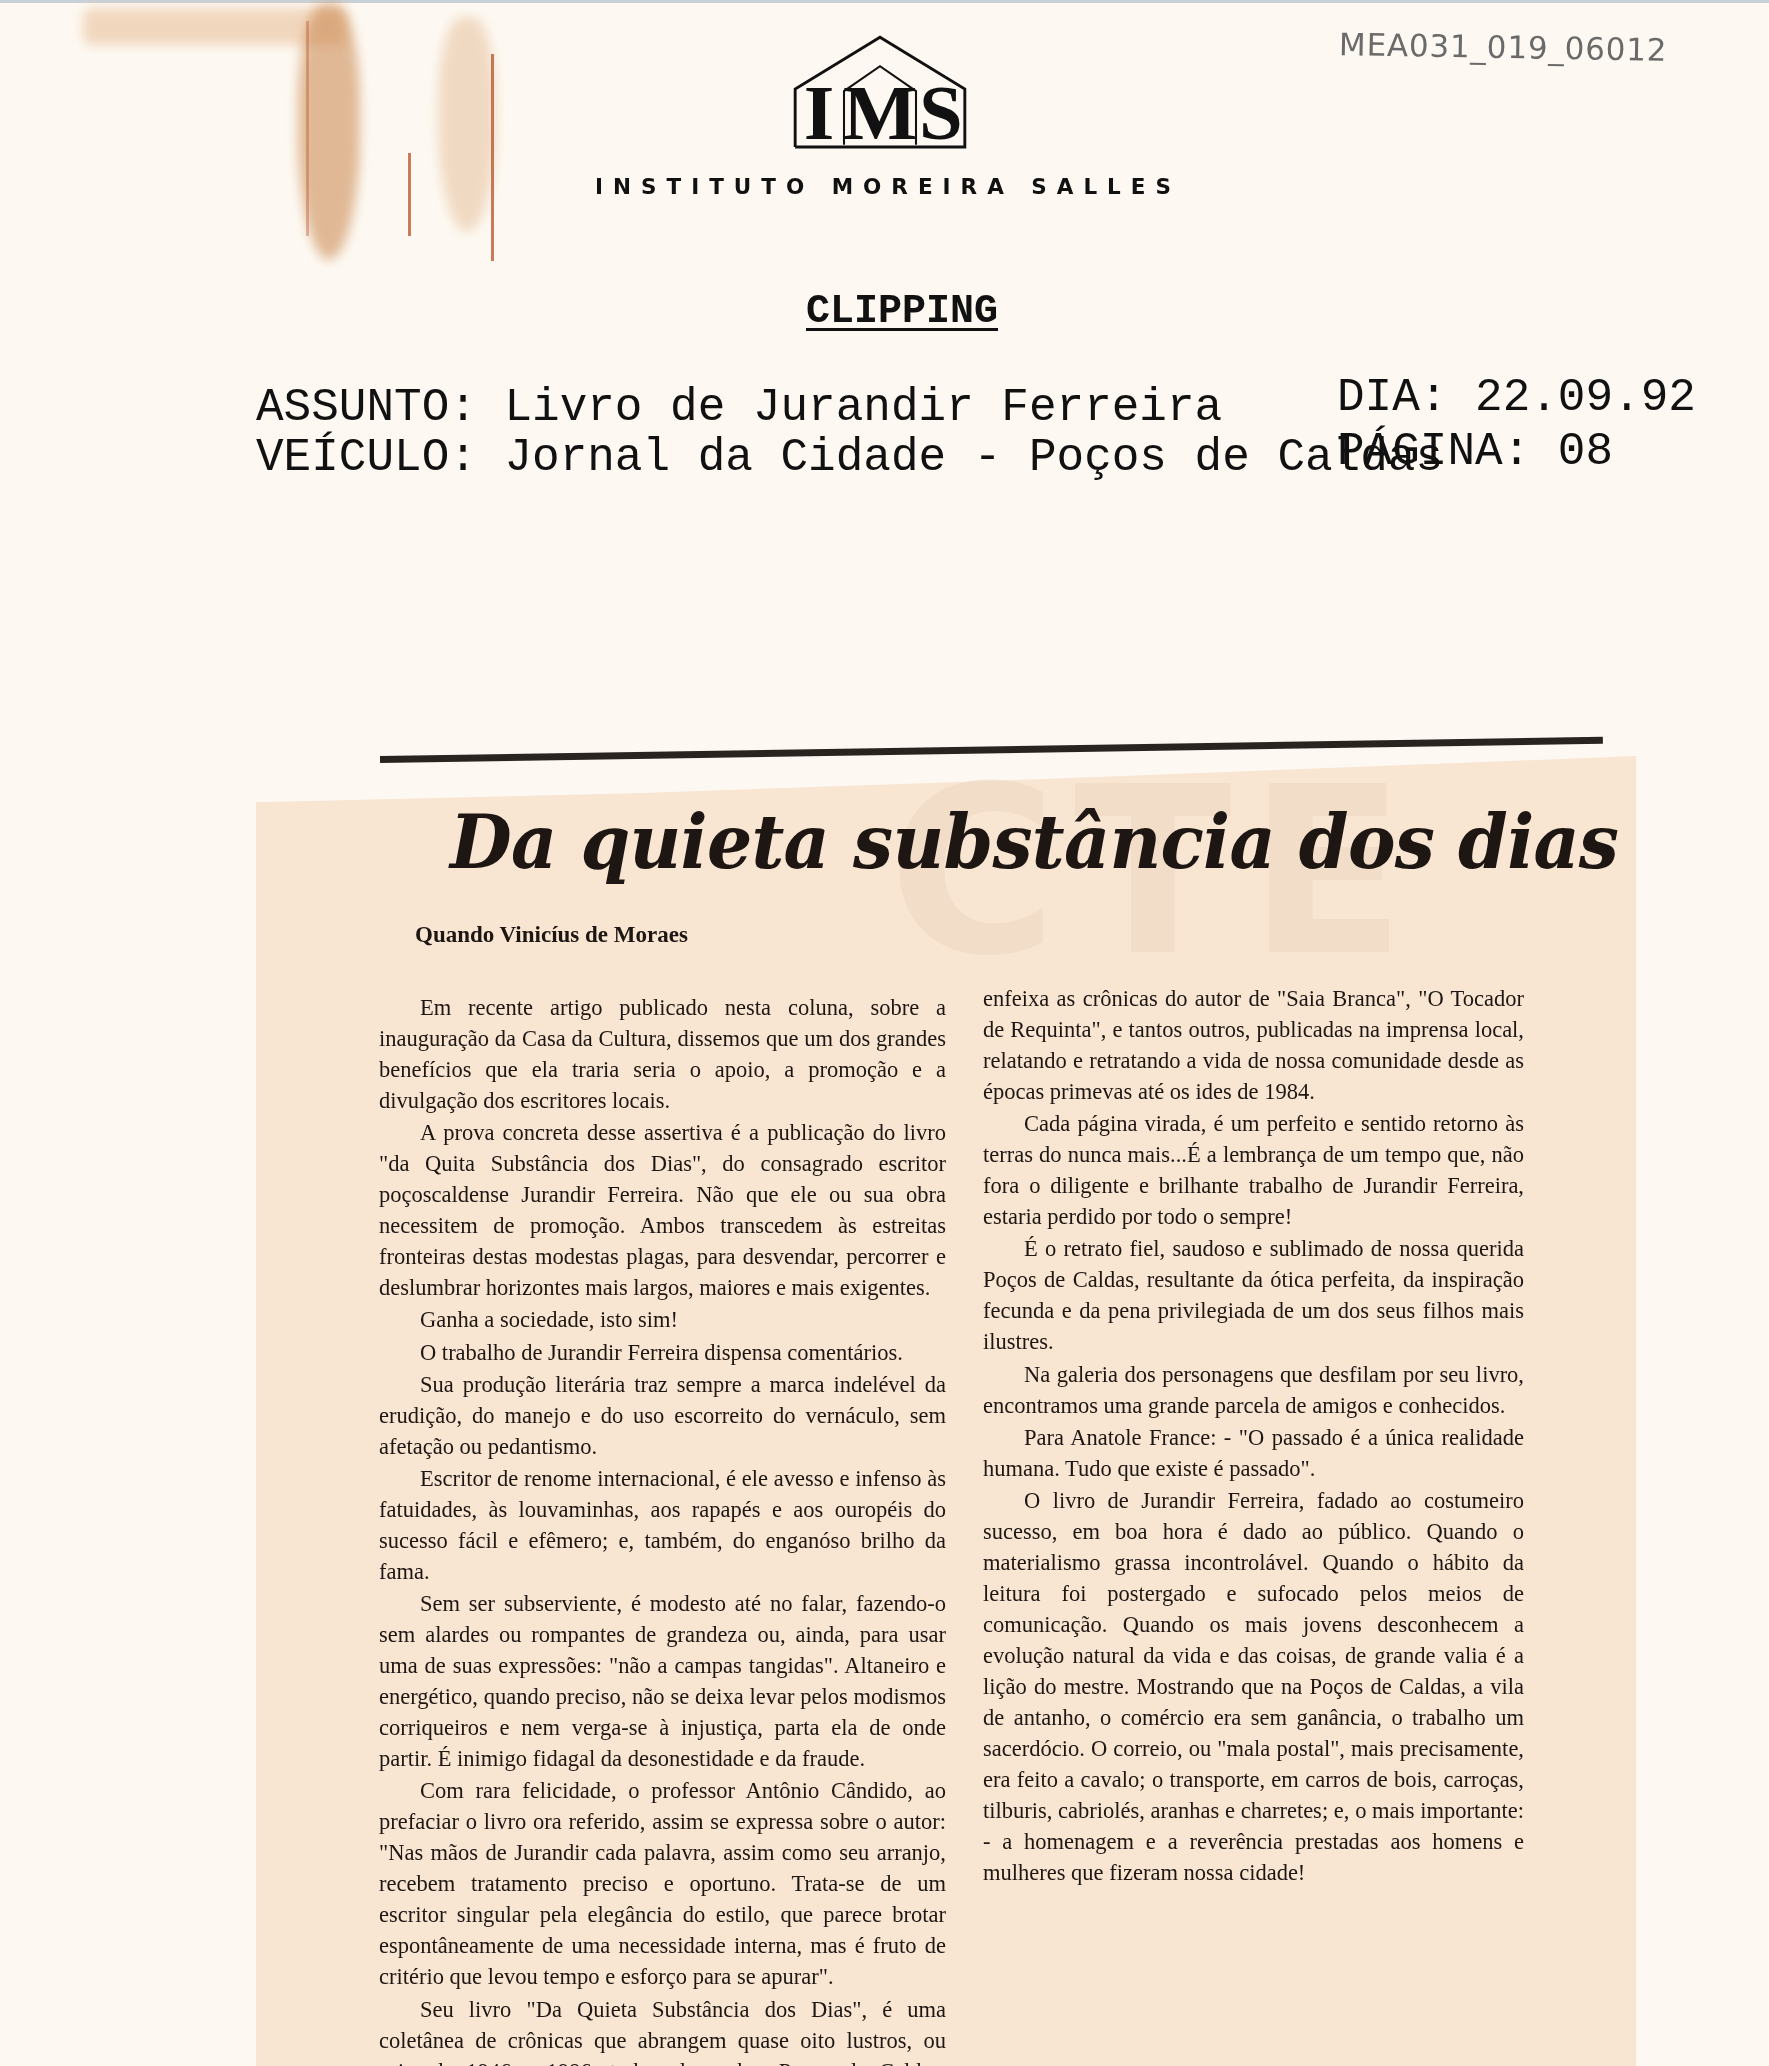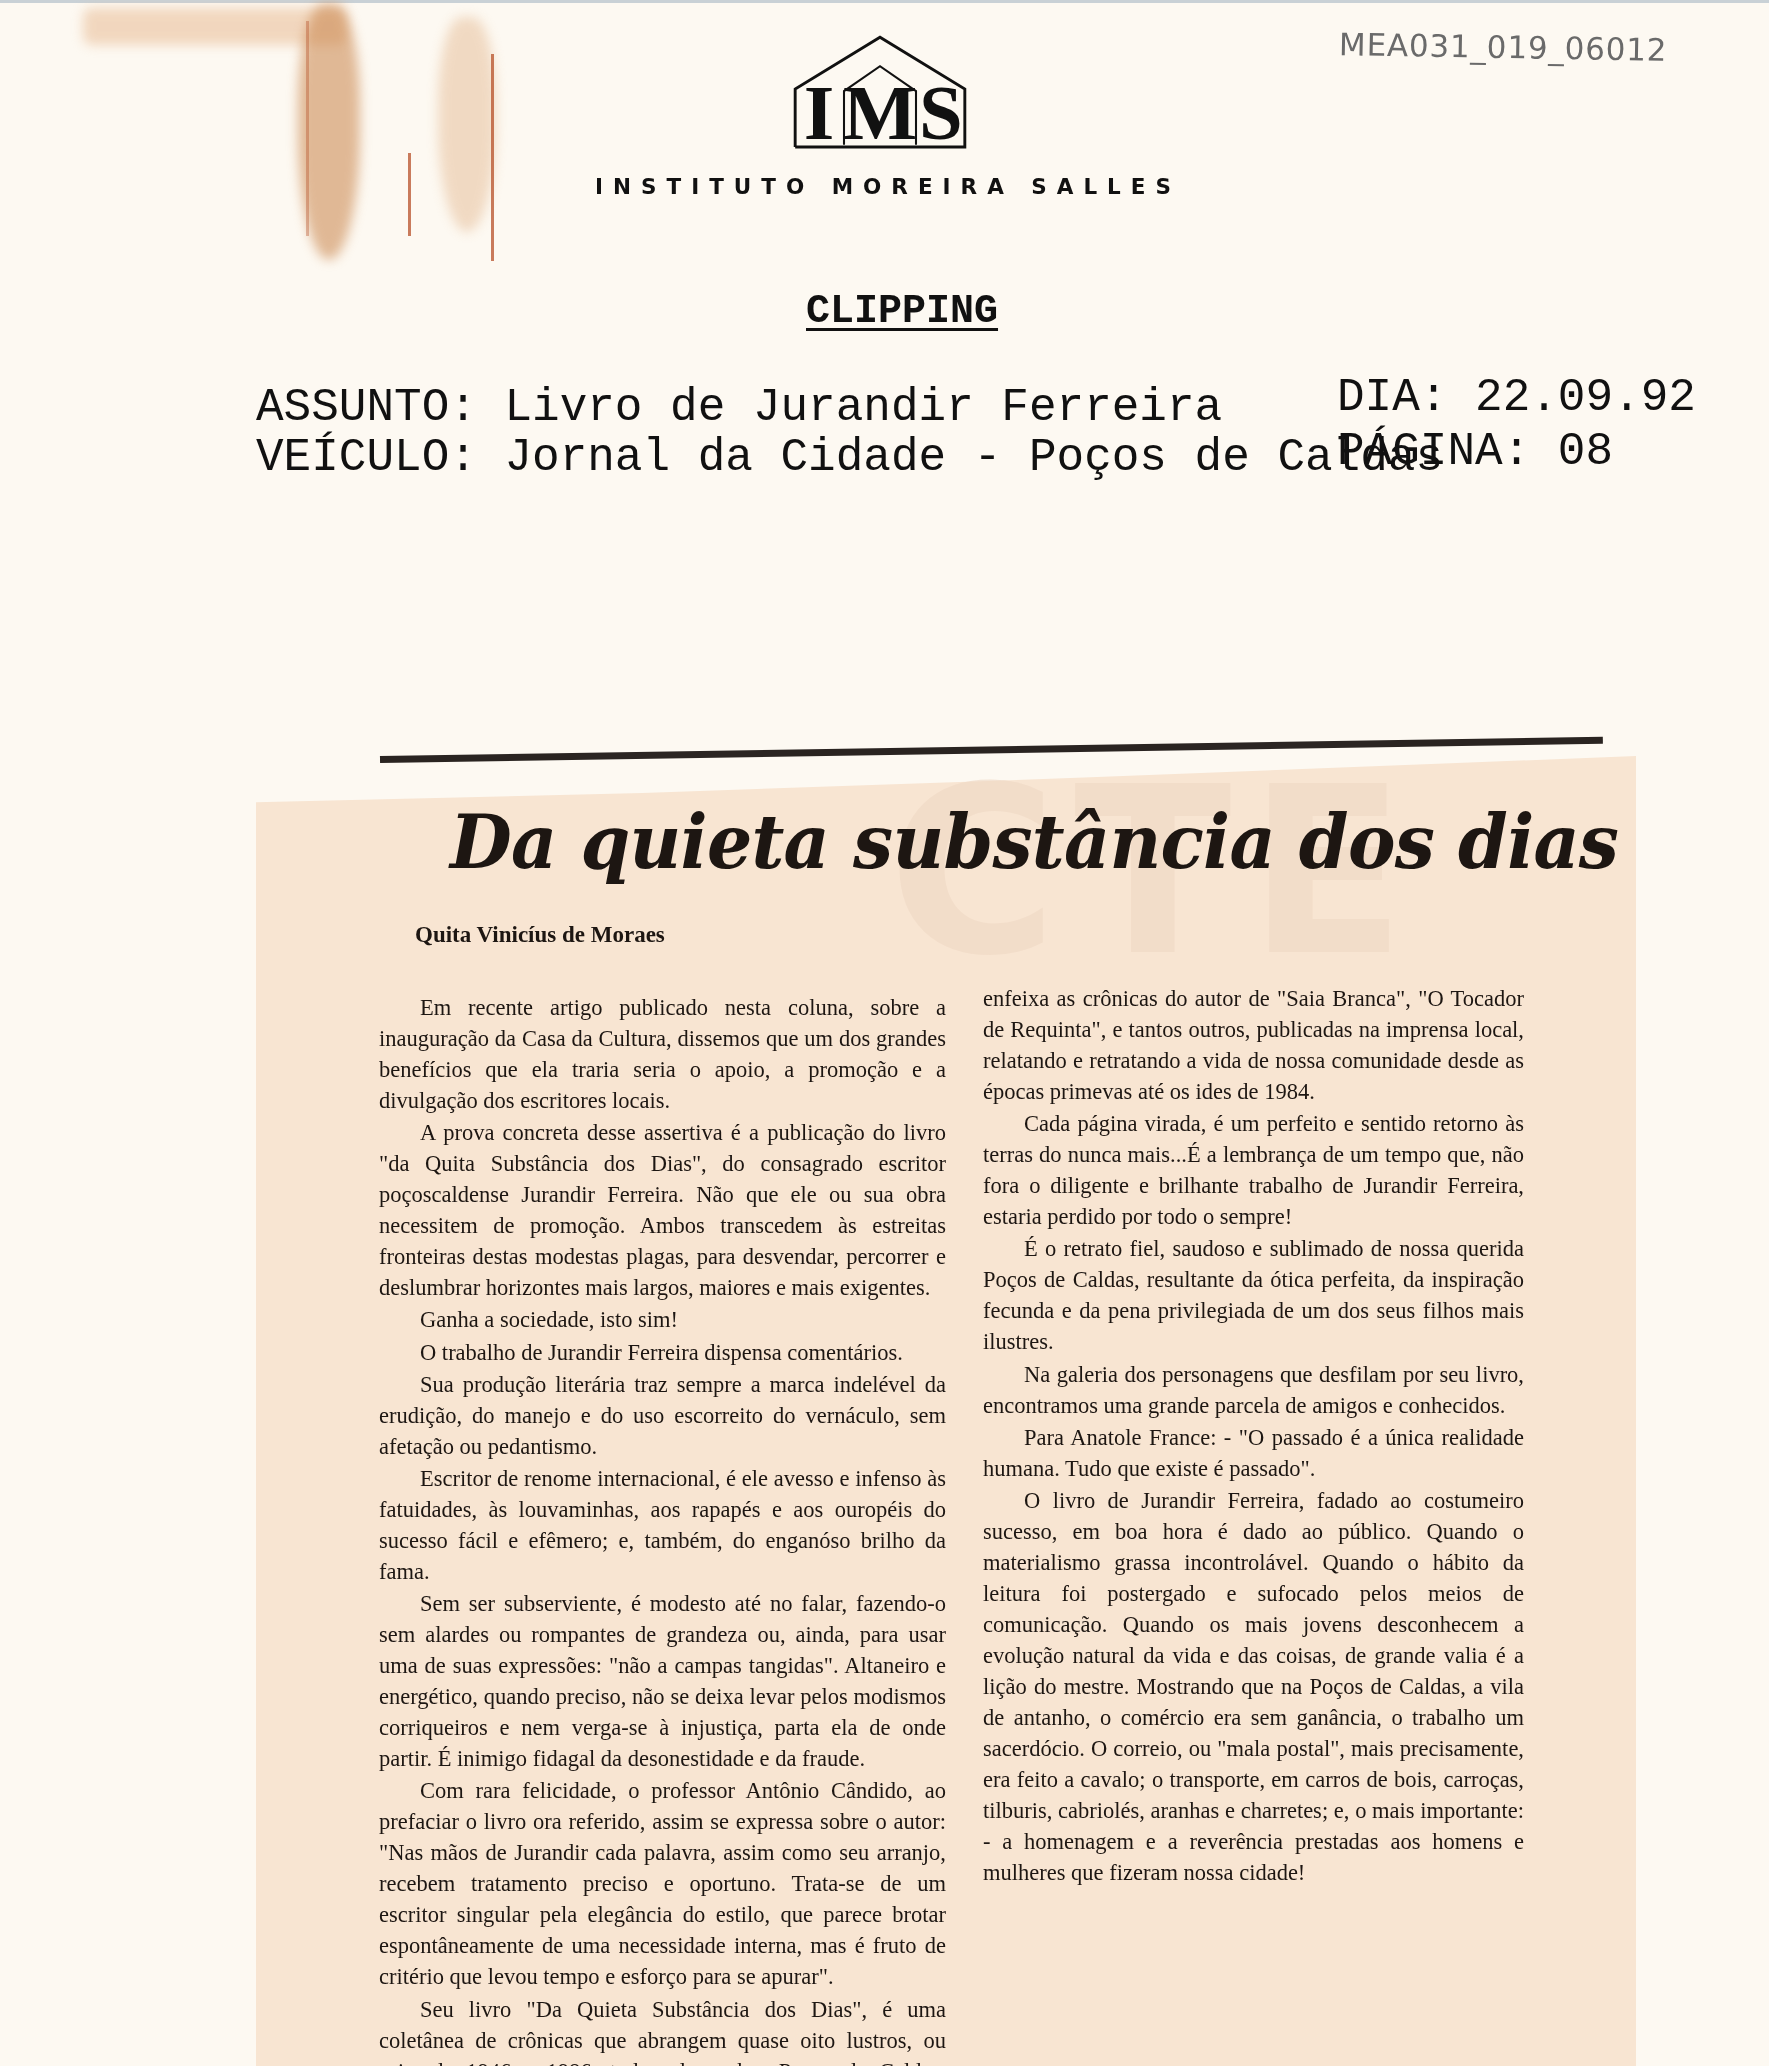--- a/index.html
+++ b/index.html
@@ -211,21 +211,21 @@
 <div class="meta-row meta-pagina">
   <span class="meta-label">PÁGINA:</span>
   <span>08</span>
 </div>
 
 <div class="clip"></div>
 <div class="clip-topline"></div>
 <div class="ghost-letters">CTE</div>
 
 <div class="headline">Da quieta substância dos dias</div>
-<div class="byline">Quita Vinicíus de Moraes</div>
+<div class="byline">Quando Vinicíus de Moraes</div>
 
 <div class="col col-left">
   <p>Em recente artigo publicado nesta coluna, sobre a inauguração da Casa da Cultura, dissemos que um dos grandes benefícios que ela traria seria o apoio, a promoção e a divulgação dos escritores locais.</p>
   <p>A prova concreta desse assertiva é a publicação do livro "da Quita Substância dos Dias", do consagrado escritor poçoscaldense Jurandir Ferreira. Não que ele ou sua obra necessitem de promoção. Ambos transcedem às estreitas fronteiras destas modestas plagas, para desvendar, percorrer e deslumbrar horizontes mais largos, maiores e mais exigentes.</p>
   <p>Ganha a sociedade, isto sim!</p>
   <p>O trabalho de Jurandir Ferreira dispensa comentários.</p>
   <p>Sua produção literária traz sempre a marca indelével da erudição, do manejo e do uso escorreito do vernáculo, sem afetação ou pedantismo.</p>
   <p>Escritor de renome internacional, é ele avesso e infenso às fatuidades, às louvaminhas, aos rapapés e aos ouropéis do sucesso fácil e efêmero; e, também, do enganóso brilho da fama.</p>
   <p>Sem ser subserviente, é modesto até no falar, fazendo-o sem alardes ou rompantes de grandeza ou, ainda, para usar uma de suas expressões: "não a campas tangidas". Altaneiro e energético, quando preciso, não se deixa levar pelos modismos corriqueiros e nem verga-se à injustiça, parta ela de onde partir. É inimigo fidagal da desonestidade e da fraude.</p>
   <p>Com rara felicidade, o professor Antônio Cândido, ao prefaciar o livro ora referido, assim se expressa sobre o autor: "Nas mãos de Jurandir cada palavra, assim como seu arranjo, recebem tratamento preciso e oportuno. Trata-se de um escritor singular pela elegância do estilo, que parece brotar espontâneamente de uma necessidade interna, mas é fruto de critério que levou tempo e esforço para se apurar".</p>

